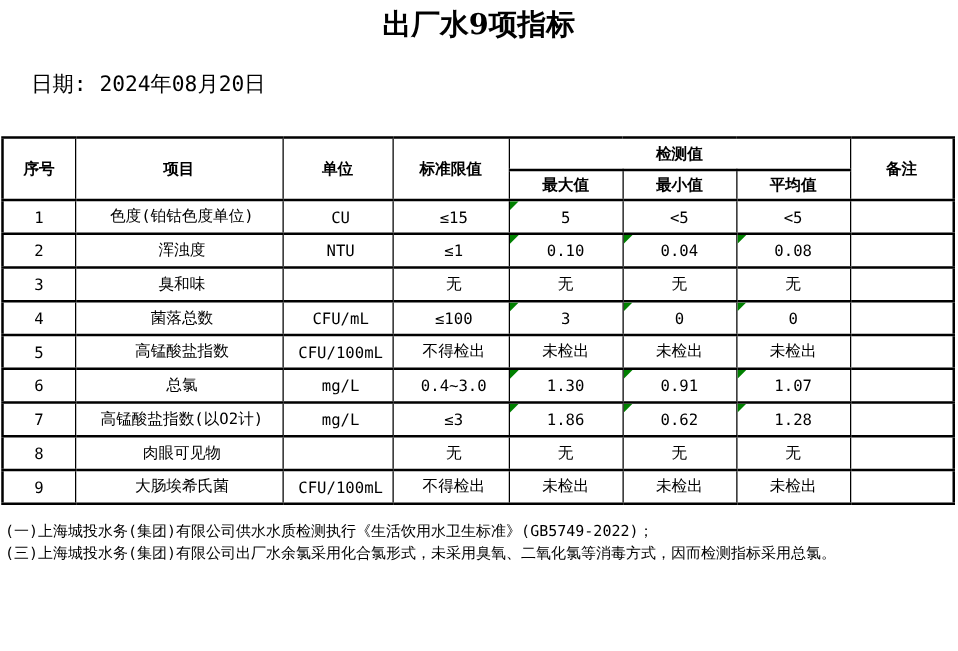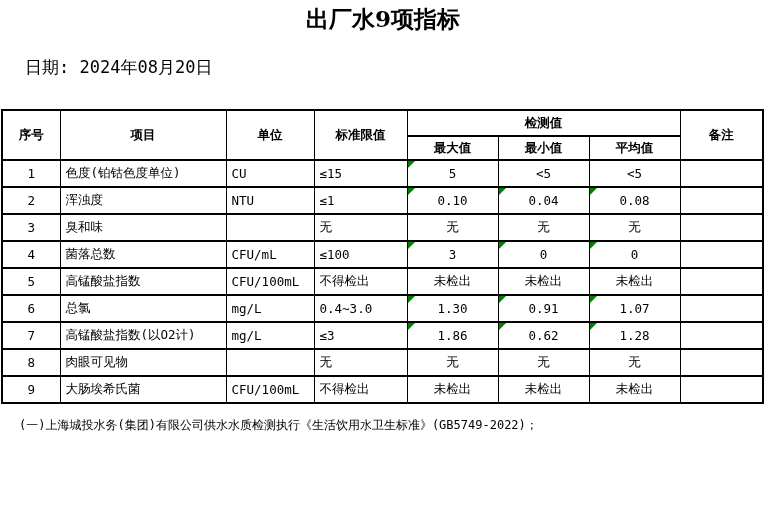--- a/index.html
+++ b/index.html
@@ -29,32 +29,32 @@
     border: 1px solid #000;
     border-top-width: 2px; border-bottom-width: 2px;
     padding: 0; font-size: 12.5px; font-weight: normal;
     overflow: hidden; white-space: nowrap;
     position: relative; vertical-align: middle;
   }
   .report th { font-weight: bold; text-align: center; }
   .report thead tr.h1 th { height: 24px; }
   .report thead tr.h2 th { height: 22px; }
   .report tbody td { height: 25px; }
-  .report .left  { text-align: left; padding-left: 5px; }
+  .report .left  { text-align: center; padding-left: 5px; }
   .report .center{ text-align: center; }
   .flag {
     position: absolute; left: 0; top: 0; width: 0; height: 0;
     border-top: 7px solid #008000; border-right: 7px solid transparent;
   }
   .notes {
     position: absolute; left: 4px; top: 417px;
     font-size: 12px; line-height: 17px;
   }
   .notes .notes-label { display: block; margin-bottom: 16px; }
-  .notes .note-line { display: block; margin-left: 15px; white-space: nowrap; }
+  .notes .note-line { display: block; white-space: nowrap; }
 </style>
 </head>
 <body>
 
 <h1 class="title">出厂水9项指标</h1>
 
 <div class="date-line">
   <span>日期:</span>
   <span>2024年08月20日</span>
 </div>
@@ -174,13 +174,14 @@
         <td class="center"><span>未检出</span></td>
         <td class="center"><span>未检出</span></td>
         <td class="center"><span>未检出</span></td>
         <td class="center"><span></span></td>
       </tr>
     </tbody>
 </table>
 
 <div class="notes">
   <span class="note-line">(一)上海城投水务(集团)有限公司供水水质检测执行《生活饮用水卫生标准》(GB5749-2022)；</span>
+  <span class="note-line">(三)上海城投水务(集团)有限公司出厂水余氯采用化合氯形式，未采用臭氧、二氧化氯等消毒方式，因而检测指标采用总氯。</span>
 </div>
 
 </body></html>

